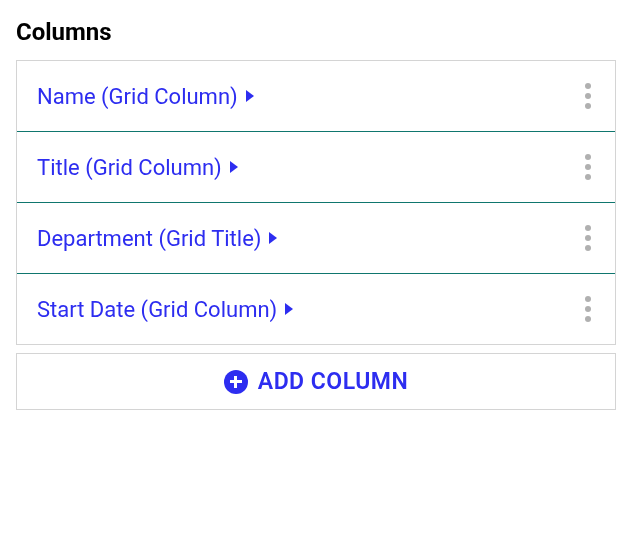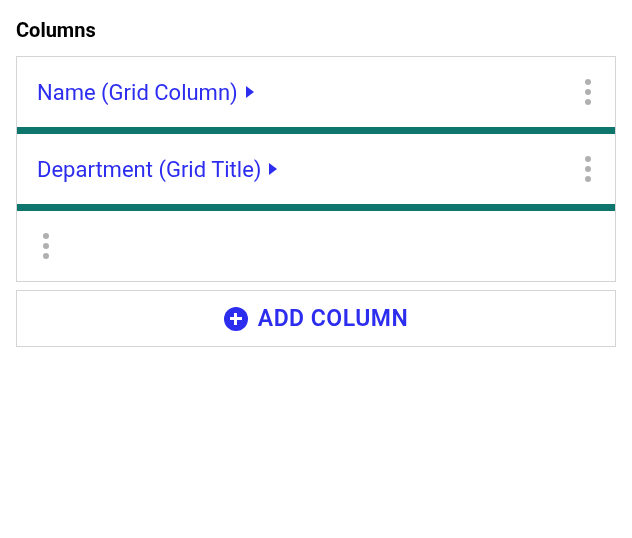--- a/index.html
+++ b/index.html
@@ -7,35 +7,35 @@
       margin: 0;
       padding: 0;
     }
     body {
       font-family: -apple-system, BlinkMacSystemFont, "Segoe UI", Roboto, Helvetica, Arial, sans-serif;
       background: #ffffff;
       padding: 18px 16px;
       width: 632px;
     }
     .section-title {
-      font-size: 20px;
+      font-size: 24px;
       font-weight: 700;
       color: #000000;
       margin-bottom: 14px;
     }
     .columns-list {
       border: 1px solid #d4d4d4;
       background: #ffffff;
     }
     .column-row {
       display: flex;
       align-items: center;
       justify-content: space-between;
       padding: 18px 18px 18px 20px;
-      border-bottom: 7px solid #0f766e;
+      border-bottom: 1px solid #0f766e;
       cursor: pointer;
     }
     .column-row:last-child {
       border-bottom: none;
     }
     .column-label-wrap {
       display: flex;
       align-items: center;
       gap: 6px;
     }
@@ -122,35 +122,50 @@
       <span class="column-label">Name (Grid Column)</span>
       <span class="caret-right"></span>
     </div>
     <div class="dots-button">
       <span class="dot"></span>
       <span class="dot"></span>
       <span class="dot"></span>
     </div>
   </div>
 
+  <div class="column-row">
+    <div class="column-label-wrap">
+      <span class="column-label">Title (Grid Column)</span>
+      <span class="caret-right"></span>
+    </div>
+    <div class="dots-button">
+      <span class="dot"></span>
+      <span class="dot"></span>
+      <span class="dot"></span>
+    </div>
+  </div>
 
   <div class="column-row">
     <div class="column-label-wrap">
       <span class="column-label">Department (Grid Title)</span>
       <span class="caret-right"></span>
     </div>
     <div class="dots-button">
       <span class="dot"></span>
       <span class="dot"></span>
       <span class="dot"></span>
     </div>
   </div>
 
 
   <div class="column-row">
+    <div class="column-label-wrap">
+      <span class="column-label">Start Date (Grid Column)</span>
+      <span class="caret-right"></span>
+    </div>
     <div class="dots-button">
       <span class="dot"></span>
       <span class="dot"></span>
       <span class="dot"></span>
     </div>
   </div>
 
 </div>
 
 <div class="add-button-container">

